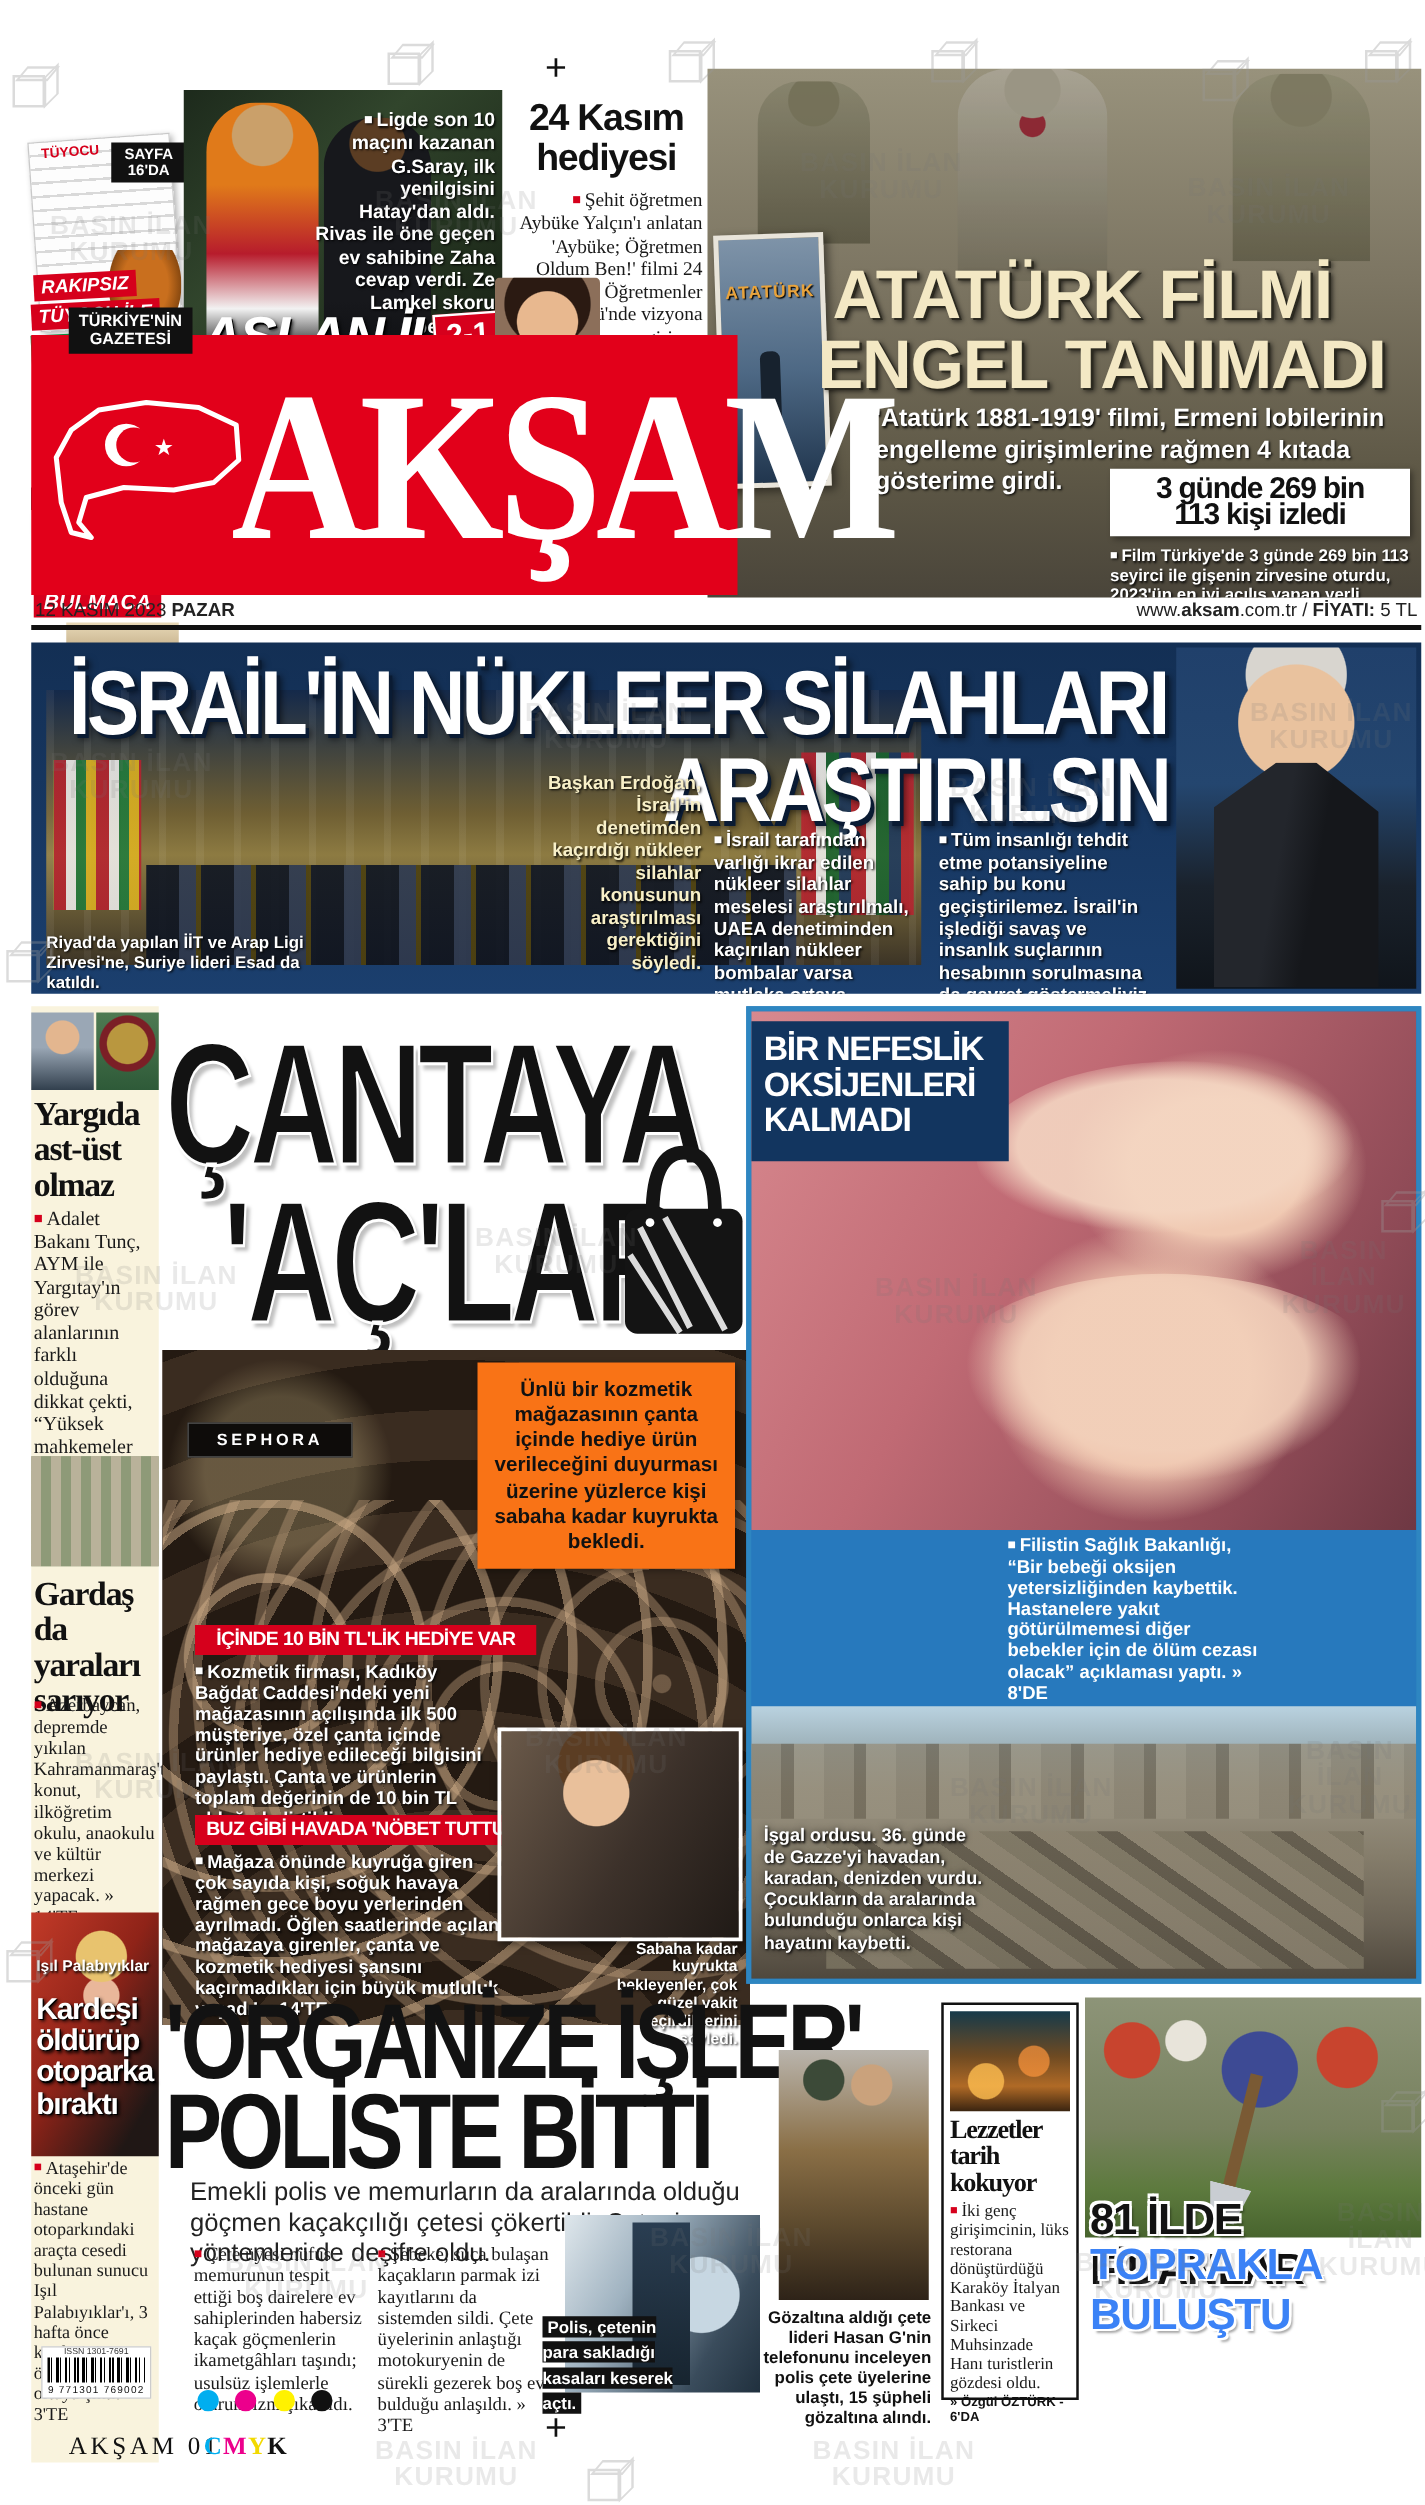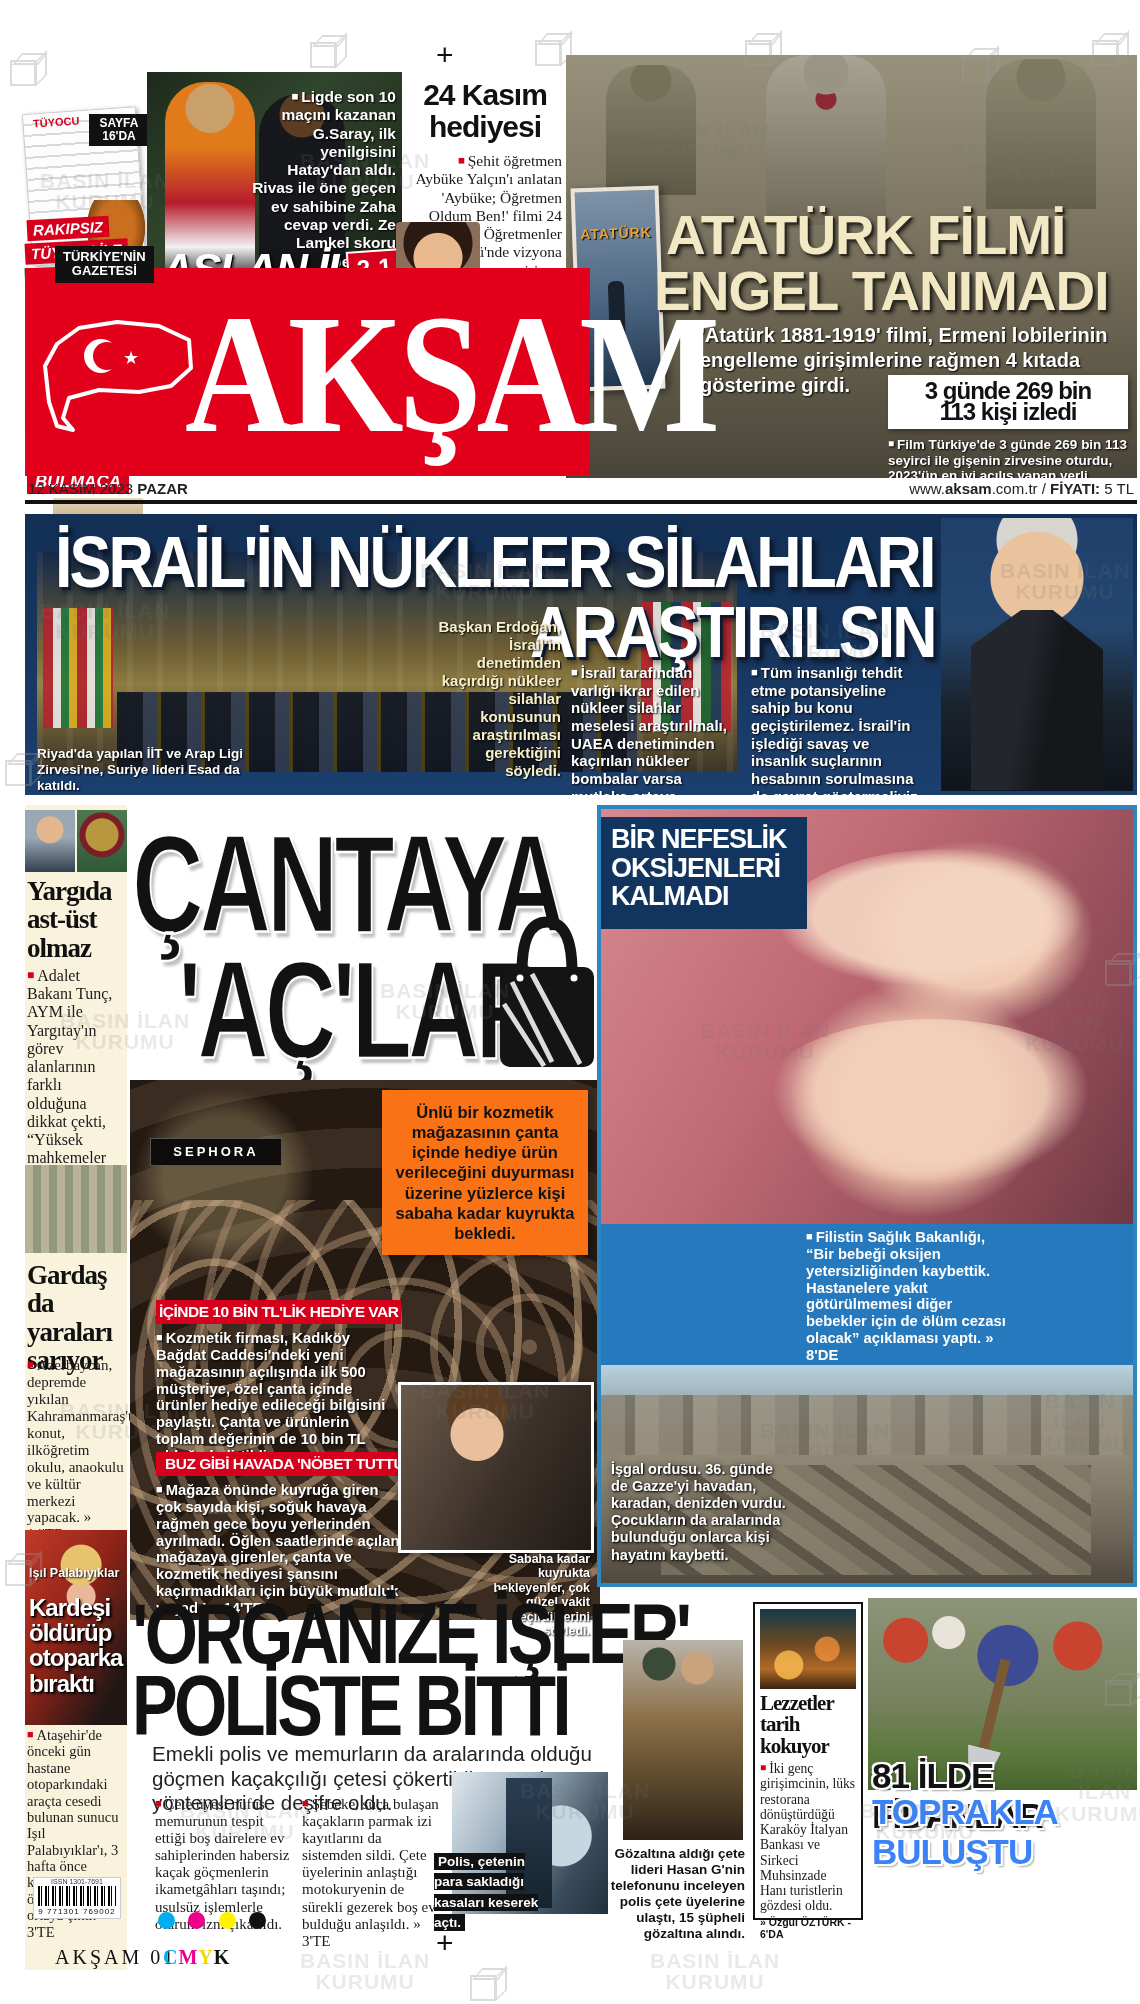--- a/index.html
+++ b/index.html
@@ -178,21 +178,21 @@
     <div class="abs" style="left:20px;top:58px;width:130px;height:26px;background:#0e0c0a;border:1px solid #555;text-align:center;">
       <span class="b w" style="font-size:13px;letter-spacing:3px;line-height:26px;">SEPHORA</span>
     </div>
     <div class="abs" style="left:0;top:120px;width:470px;height:420px;background:repeating-radial-gradient(circle at 18% 30%,rgba(212,178,140,.5) 0 7px,transparent 8px 60px),repeating-radial-gradient(circle at 58% 45%,rgba(200,166,130,.4) 0 7px,transparent 8px 52px),repeating-radial-gradient(circle at 85% 35%,rgba(190,158,124,.4) 0 7px,transparent 8px 46px);"></div>
   </div>
 
   <div class="abs" style="left:382px;top:1090px;width:186px;height:auto;background:#f97316;padding:12px 10px;box-shadow:2px 2px 6px rgba(0,0,0,.4);">
     <div class="b" style="font-size:16.5px;line-height:1.22;color:#111;text-align:center;">Ünlü bir kozmetik mağazasının çanta içinde hediye ürün verileceğini duyurması üzerine yüzlerce kişi sabaha kadar kuyrukta bekledi.</div>
   </div>
 
-  <div class="redchip abs" style="left:156px;top:1300px;padding:3px 3px;font-size:15.5px;letter-spacing:-.5px;">İÇİNDE 10 BİN TL'LİK HEDİYE VAR</div>
+  <div class="redchip abs" style="left:156px;top:1300px;padding:3px 17px;font-size:15.5px;letter-spacing:-.5px;">İÇİNDE 10 BİN TL'LİK HEDİYE VAR</div>
   <div class="abs b w" style="left:156px;top:1330px;width:238px;font-size:14.8px;line-height:1.14;text-shadow:1px 1px 2px #000;">
     <span class="sq white">■</span><span>Kozmetik firması, Kadıköy Bağdat Caddesi'ndeki yeni mağazasının açılışında ilk 500 müşteriye, özel çanta içinde ürünler hediye edileceği bilgisini paylaştı. Çanta ve ürünlerin toplam değerinin de 10 bin TL olduğu belirtildi.</span>
   </div>
   <div class="redchip abs" style="left:156px;top:1452px;padding:3px 9px;font-size:15.5px;letter-spacing:-.5px;">BUZ GİBİ HAVADA 'NÖBET TUTTULAR'</div>
   <div class="abs b w" style="left:156px;top:1482px;width:244px;font-size:14.8px;line-height:1.14;text-shadow:1px 1px 2px #000;">
     <span class="sq white">■</span><span>Mağaza önünde kuyruğa giren çok sayıda kişi, soğuk havaya rağmen gece boyu yerlerinden ayrılmadı. Öğlen saatlerinde açılan mağazaya girenler, çanta ve kozmetik hediyesi şansını kaçırmadıkları için büyük mutluluk yaşadı! » 14'TE</span>
   </div>
   <div class="photo" style="left:398px;top:1382px;width:190px;height:165px;border:3px solid #fff;box-shadow:2px 2px 6px rgba(0,0,0,.5);background:radial-gradient(circle at 40% 30%,#e9c09b 0 26px,transparent 27px),radial-gradient(circle at 40% 16%,#5b3d23 0 30px,transparent 31px),linear-gradient(120deg,#6b5a4a 0%,#3c312a 55%,#201a16 100%);"></div>
   <div class="abs b w" style="left:474px;top:1552px;width:116px;font-size:12.5px;line-height:1.15;text-align:right;text-shadow:1px 1px 2px #000;">Sabaha kadar kuyrukta bekleyenler, çok güzel vakit geçirdiklerini söyledi.</div>
 

